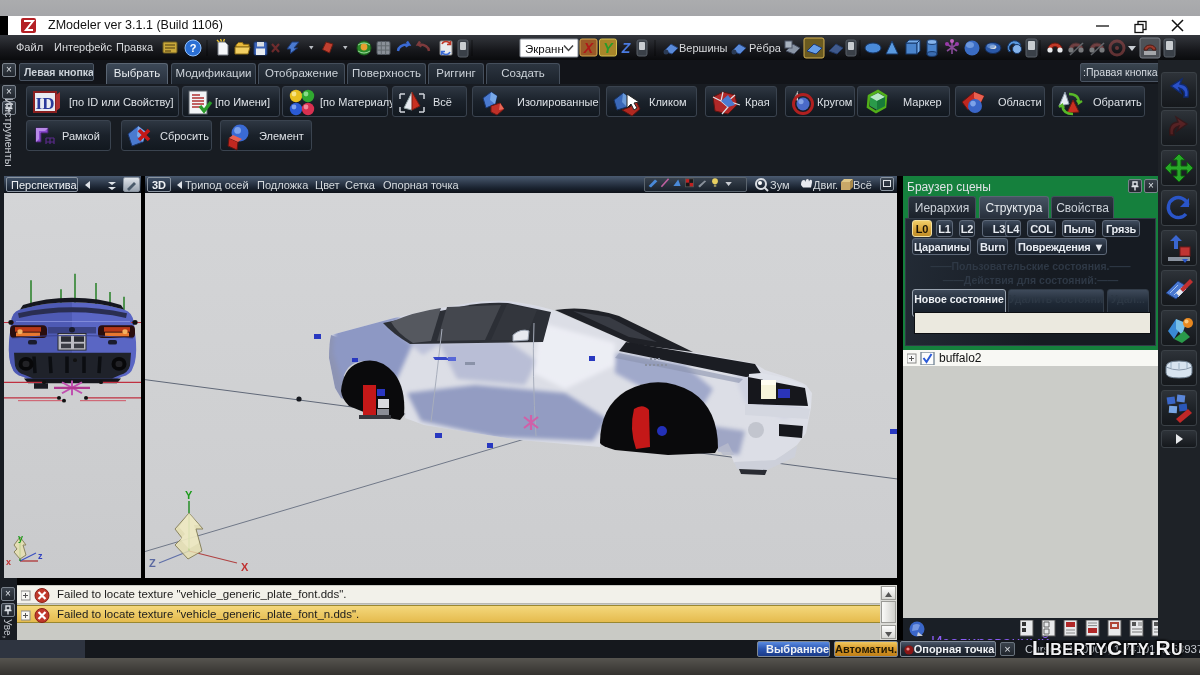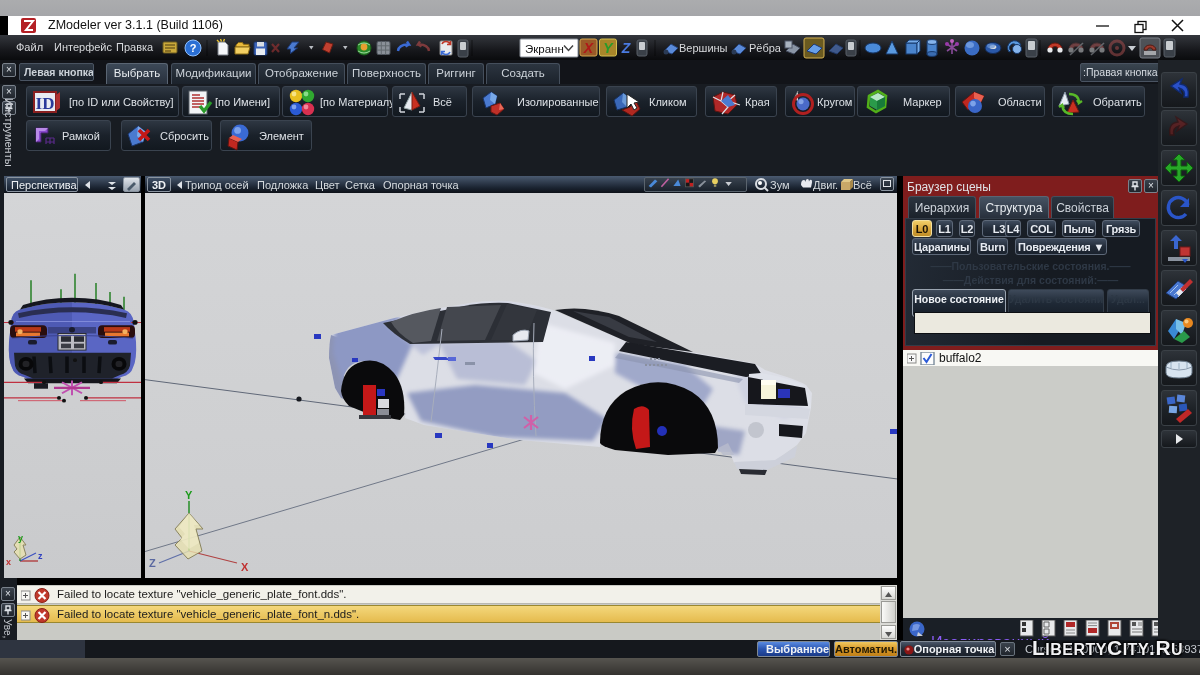--- a/index.html
+++ b/index.html
@@ -26,21 +26,21 @@
 
 #vpL { position:absolute; left:4px; top:176px; width:137px; height:402px; }
 #vpLhead { position:absolute; left:0; top:0; width:137px; height:17px; background:linear-gradient(#4a5a70,#1a2330 70%,#0d1118); }
 #vpLbody { position:absolute; left:0; top:17px; width:137px; height:385px; background:linear-gradient(#d4d5d7,#c9cacc); }
 #vpM { position:absolute; left:145px; top:176px; width:752px; height:402px; }
 #vpMhead { position:absolute; left:0; top:0; width:752px; height:17px; background:linear-gradient(#4a5a70,#1a2330 70%,#0d1118); }
 #vpMbody { position:absolute; left:0; top:17px; width:752px; height:385px; background:linear-gradient(#d4d5d7,#cccdcf); }
 .vplabel { position:absolute; left:2px; top:1px; height:15px; border:1px solid #8a94a0; border-radius:2px; background:linear-gradient(#3e4e64,#16202e); color:#eef1f4; font-size:11px; padding:1px 4px 0 4px; }
 .vmenu { position:absolute; top:3px; font-size:11px; color:#d5dade; }
 
-#scene { position:absolute; left:903px; top:176px; width:255px; height:442px; background:#7f1d1d;padding-left:20px; }
+#scene { position:absolute; left:903px; top:176px; width:255px; height:442px; background:#15803d;padding-left:20px; }
 #scene .hdr { position:absolute; left:4px; top:4px; font-size:12px; color:#dfe2e6; }
 .stab { position:absolute; top:20px; height:22px; border:1px solid #454f5c; border-bottom:none; border-radius:3px 3px 0 0; background:linear-gradient(#2c3540,#1b222b); color:#ccd2d9; font-size:12px; text-align:center; }
 .stab span { position:relative; top:4px; }
 .stab.active { background:linear-gradient(#465363,#28303c); border-color:#5a6573; color:#e8ecf0; }
 #spanel { position:absolute; left:2px; top:42px; width:251px; height:128px; border:1px solid #323b47; background:linear-gradient(100deg,#232b36,#161b22 55%); }
 .lbtn { position:absolute; height:17px; border:1px solid #5d6878; border-radius:3px; background:linear-gradient(#3f4c5e,#232c39 50%,#1a222d); color:#e8ecf2; font-weight:bold; font-size:11px; text-align:center; }
 .lbtn span { position:relative; top:2px; letter-spacing:-0.2px;text-align:center; }
 .lbtn.on { background:linear-gradient(#f2cf6a,#d9a73c 50%,#c08e28); border-color:#f4e0a0; color:#1a1205; }
 .dimtxt { position:absolute; width:100%; text-align:center; font-size:10.5px; font-weight:bold; color:#2e3845; white-space:nowrap; overflow:hidden; }
 .actbtn { position:absolute; height:28px; border:1px solid #9aa4b0; border-radius:3px; background:linear-gradient(#3e4a5a,#1f2936 50%,#161e28); color:#eef1f5; font-size:10.5px; font-weight:bold; text-align:center; white-space:nowrap; overflow:hidden; }

